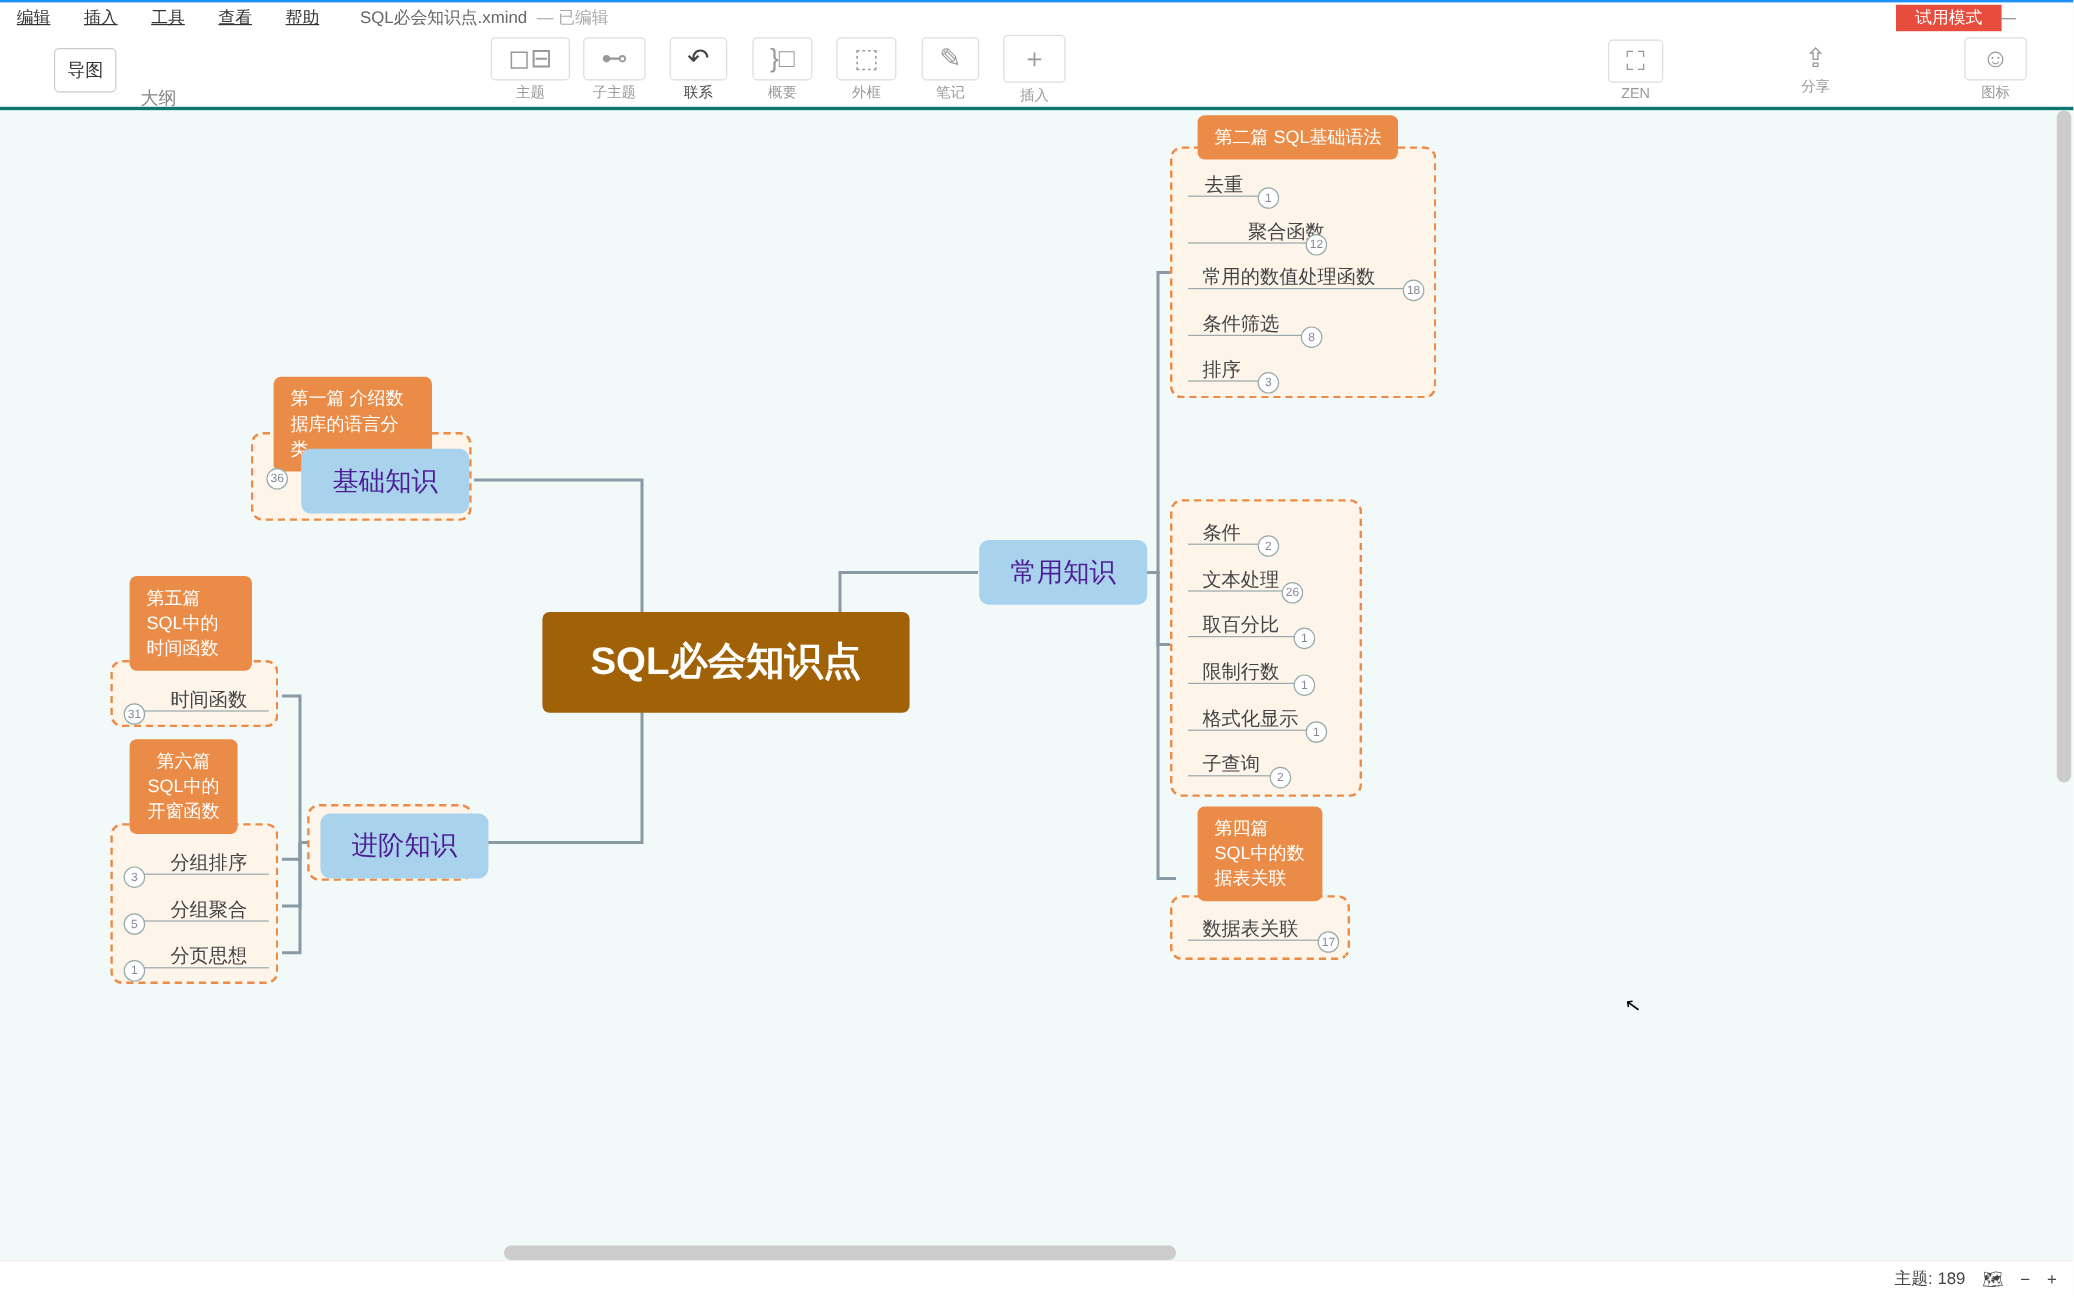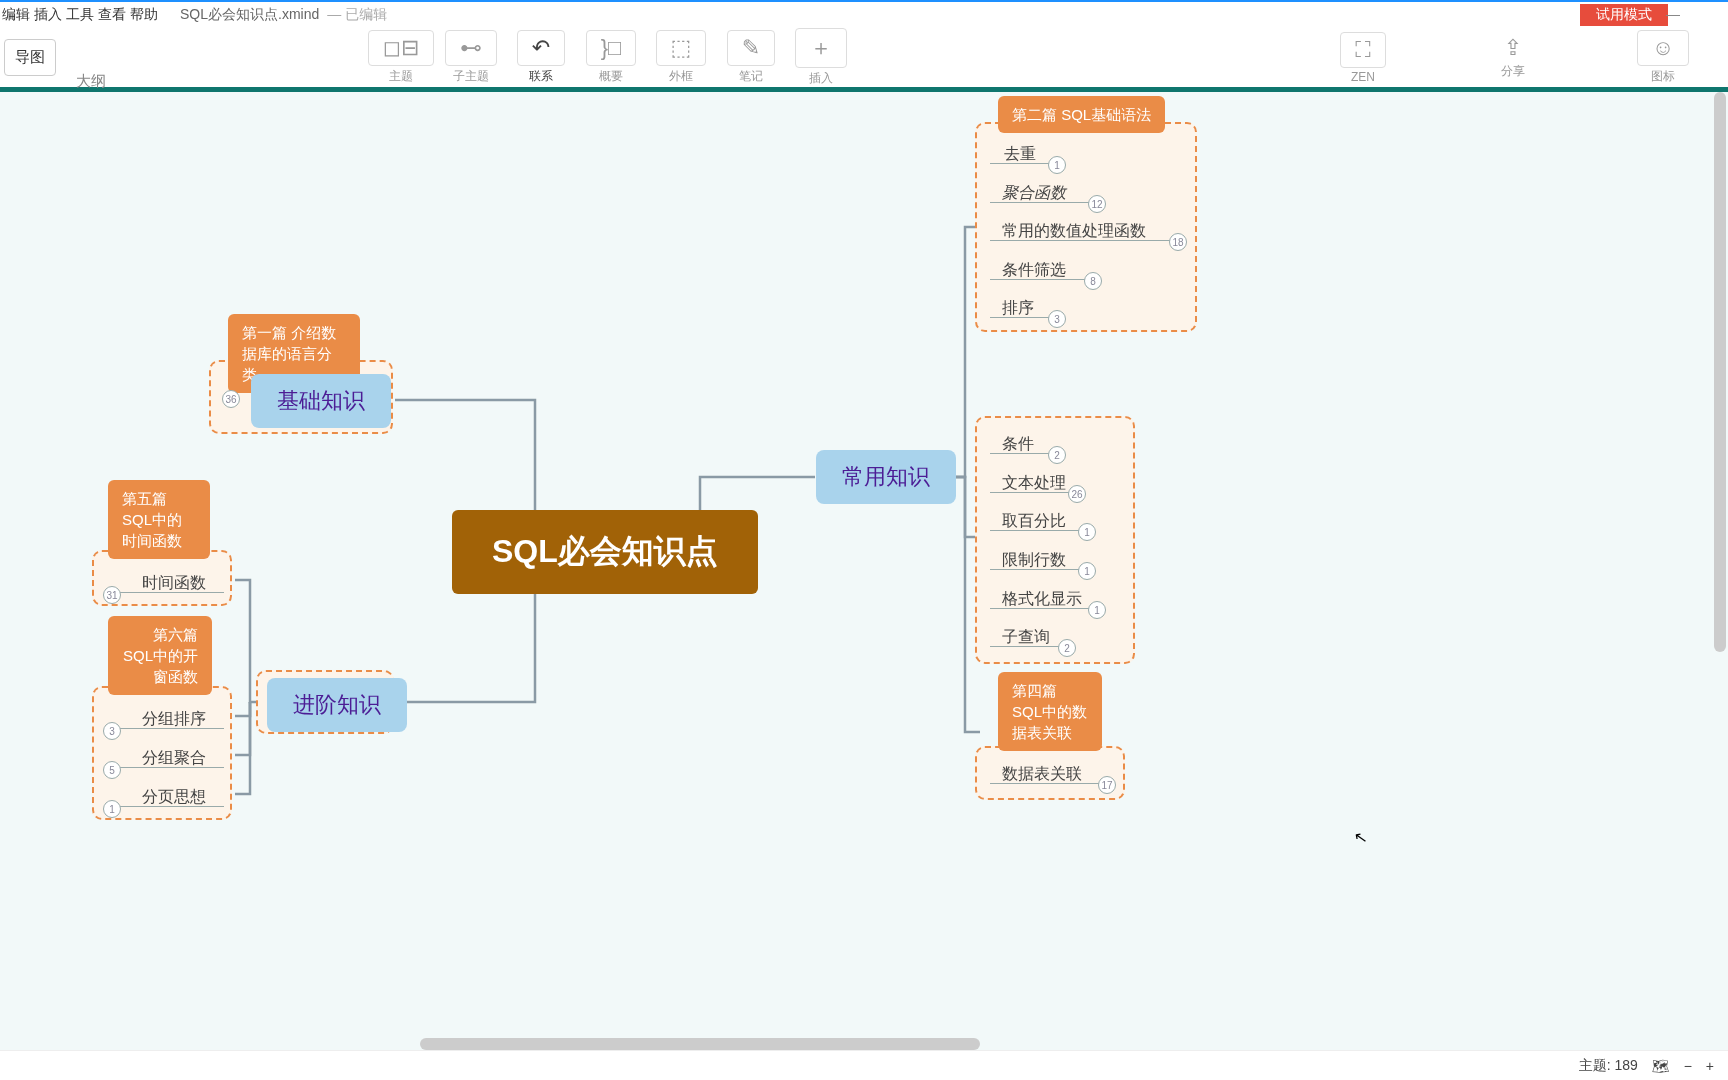--- a/index.html
+++ b/index.html
@@ -1,27 +1,27 @@
 <!DOCTYPE html>
 <html><head>
 <meta charset="utf-8">
 <style>
 * { margin: 0; padding: 0; box-sizing: border-box; font-family: "Microsoft YaHei", sans-serif; }
 body { width: 1728px; height: 1080px; background: #fff; overflow: hidden; position: relative; }
 
 
 .menu-bar { height: 28px; border-top: 2px solid #1e90ff; display: flex; align-items: center; font-size: 14px; color: #333; }
-.menu-item { padding: 0 2px; cursor: pointer; }
+.menu-item { padding: 0 14px; cursor: pointer; text-decoration: underline; }
 .file-name { margin-left: 20px; color: #666; }
 .file-status { color: #aaa; margin-left: 8px; }
 .trial-badge { margin-left: auto; background: #e74c3c; color: #fff; padding: 2px 16px; font-size: 14px; margin-right: 60px; }
 .minimize-btn { position: absolute; right: 48px; top: 6px; color: #888; cursor: pointer; }
 
 
-.toolbar-row { height: 64px; display: flex; align-items: center; border-bottom: 5px solid #0f766e; }
+.toolbar-row { height: 64px; display: flex; align-items: center; border-bottom: 3px solid #0f766e; padding-left: 41px; }
 .view-btn { margin-left: 4px; padding: 8px 10px; border: 1px solid #ccc; border-radius: 4px; font-size: 15px; color: #333; cursor: pointer; }
 .outline-btn { margin-left: 20px; font-size: 15px; color: #888; cursor: pointer; margin-top: 48px; }
 .toolbar-center { display: flex; margin-left: 260px; gap: 0; }
 .tool-item { width: 70px; display: flex; flex-direction: column; align-items: center; justify-content: center; cursor: pointer; color: #999; font-size: 12px; padding: 4px 0; }
 .tool-item.active { color: #444; }
 .tool-item .icon { font-size: 22px; margin-bottom: 2px; }
 .tool-item.boxed .icon { border: 1px solid #ddd; border-radius: 4px; padding: 4px 14px; }
 .toolbar-right { margin-left: auto; display: flex; gap: 80px; margin-right: 30px; }
 
 
@@ -132,40 +132,40 @@
 <div class="node blue-node" style="left:267px; top:586px;">进阶知识</div>
 
 <div class="dash-box" style="left:92px; top:458px; width:140px; height:56px; background:#fdf4ea;"></div>
 <div class="node orange-node" style="left:108px; top:388px; width:102px; text-align:left; white-space:pre-line;">第五篇
 SQL中的时间函数</div>
 <div class="leaf-node" style="position:absolute; left:138px; top:475px;">时间函数</div>
 <div class="leaf-line" style="left:116px; top:500px; width:108px;"></div>
 <div class="badge-num" style="left:103px; top:494px;">31</div>
 
 <div class="dash-box" style="left:92px; top:594px; width:140px; height:134px; background:#fdf4ea;"></div>
-<div class="node orange-node" style="left:108px; top:524px; width:104px; text-align:right; white-space:pre-line;">第六篇
+<div class="node orange-node" style="left:108px; top:524px; width:90px; text-align:center; white-space:pre-line;">第六篇
 SQL中的开窗函数</div>
 <div class="leaf-node" style="position:absolute; left:138px; top:611px;">分组排序</div>
 <div class="leaf-line" style="left:116px; top:636px; width:108px;"></div>
 <div class="badge-num" style="left:103px; top:630px;">3</div>
 <div class="leaf-node" style="position:absolute; left:138px; top:650px;">分组聚合</div>
 <div class="leaf-line" style="left:116px; top:675px; width:108px;"></div>
 <div class="badge-num" style="left:103px; top:669px;">5</div>
 <div class="leaf-node" style="position:absolute; left:138px; top:689px;">分页思想</div>
 <div class="leaf-line" style="left:116px; top:714px; width:108px;"></div>
 <div class="badge-num" style="left:103px; top:708px;">1</div>
 
 <div class="node blue-node" style="left:816px; top:358px;">常用知识</div>
 
 <div class="dash-box" style="left:975px; top:30px; width:222px; height:210px; background:#fdf4ea;"></div>
 <div class="node orange-node" style="left:998px; top:4px;">第二篇  SQL基础语法</div>
 <div class="leaf-node" style="position:absolute; left:1000px; top:46px;">去重</div>
 <div class="leaf-line" style="left:990px; top:71px; width:66px;"></div>
 <div class="badge-num" style="left:1048px; top:64px;">1</div>
-<div class="leaf-node" style="position:absolute; left:998px; top:85px;font-style:italic;">聚合函数</div>
+<div class="leaf-node" style="position:absolute; left:1036px; top:85px;">聚合函数</div>
 <div class="leaf-line" style="left:990px; top:110px; width:106px;"></div>
 <div class="badge-num" style="left:1088px; top:103px;">12</div>
 <div class="leaf-node" style="position:absolute; left:998px; top:123px;">常用的数值处理函数</div>
 <div class="leaf-line" style="left:990px; top:148px; width:186px;"></div>
 <div class="badge-num" style="left:1169px; top:141px;">18</div>
 <div class="leaf-node" style="position:absolute; left:998px; top:162px;">条件筛选</div>
 <div class="leaf-line" style="left:990px; top:187px; width:106px;"></div>
 <div class="badge-num" style="left:1084px; top:180px;">8</div>
 <div class="leaf-node" style="position:absolute; left:998px; top:200px;">排序</div>
 <div class="leaf-line" style="left:990px; top:225px; width:66px;"></div>

